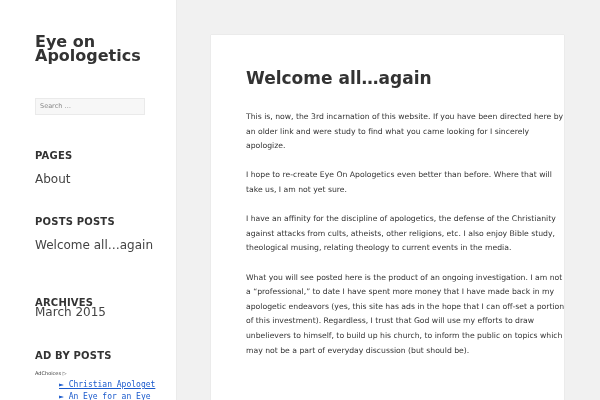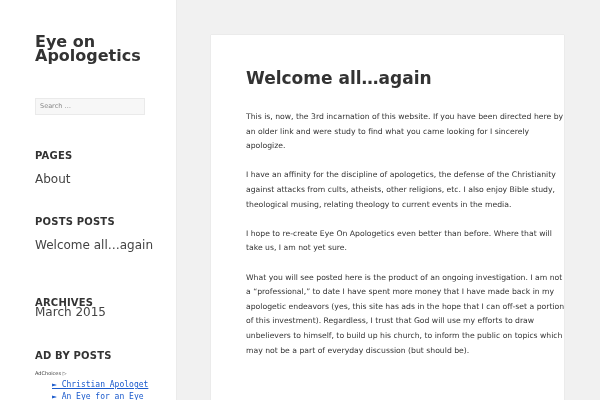--- a/index.html
+++ b/index.html
@@ -39,21 +39,21 @@
   }
   .widget-link {
     position: absolute; left: 35px;
     font-size: 12px; color: #444; text-decoration: none;
   }
   .adchoices {
     position: absolute; left: 35px; top: 370px;
     font-size: 5px; color: #333;
   }
   .ad-link {
-    position: absolute; left: 28px;
+    position: absolute; left: 35px;
     font-family: "DejaVu Sans Mono", monospace;
     font-size: 8px; color: #1a5acc; text-decoration: underline;
     white-space: nowrap;
     padding-left: 24px;
   }
   .card {
     position: absolute; left: 211px; top: 35px;
     width: 353px; height: 380px;
     background: #ffffff;
     box-shadow: 0 0 1px rgba(0,0,0,0.15);
@@ -92,16 +92,16 @@
   <a class="ad-link" style="top:380px">► Christian Apologet</a>
   <a class="ad-link" style="top:392px">► An Eye for an Eye</a>
 </div>
 
 <div class="card"></div>
 
 <h1 class="post-title">Welcome all…again</h1>
 
 <div class="post-body">
   <p>This is, now, the 3rd incarnation of this website. If you have been directed here by an older link and were study to find what you came looking for I sincerely apologize.</p>
+  <p>I hope to re-create Eye On Apologetics even better than before. Where that will take us, I am not yet sure.</p>
   <p>I have an affinity for the discipline of apologetics, the defense of the Christianity against attacks from cults, atheists, other religions, etc. I also enjoy Bible study, theological musing, relating theology to current events in the media.</p>
-  <p>I hope to re-create Eye On Apologetics even better than before. Where that will take us, I am not yet sure.</p>
   <p>What you will see posted here is the product of an ongoing investigation. I am not a “professional,” to date I have spent more money that I have made back in my apologetic endeavors (yes, this site has ads in the hope that I can off-set a portion of this investment). Regardless, I trust that God will use my efforts to draw unbelievers to himself, to build up his church, to inform the public on topics which may not be a part of everyday discussion (but should be).</p>
 </div>
 
 </body></html>

